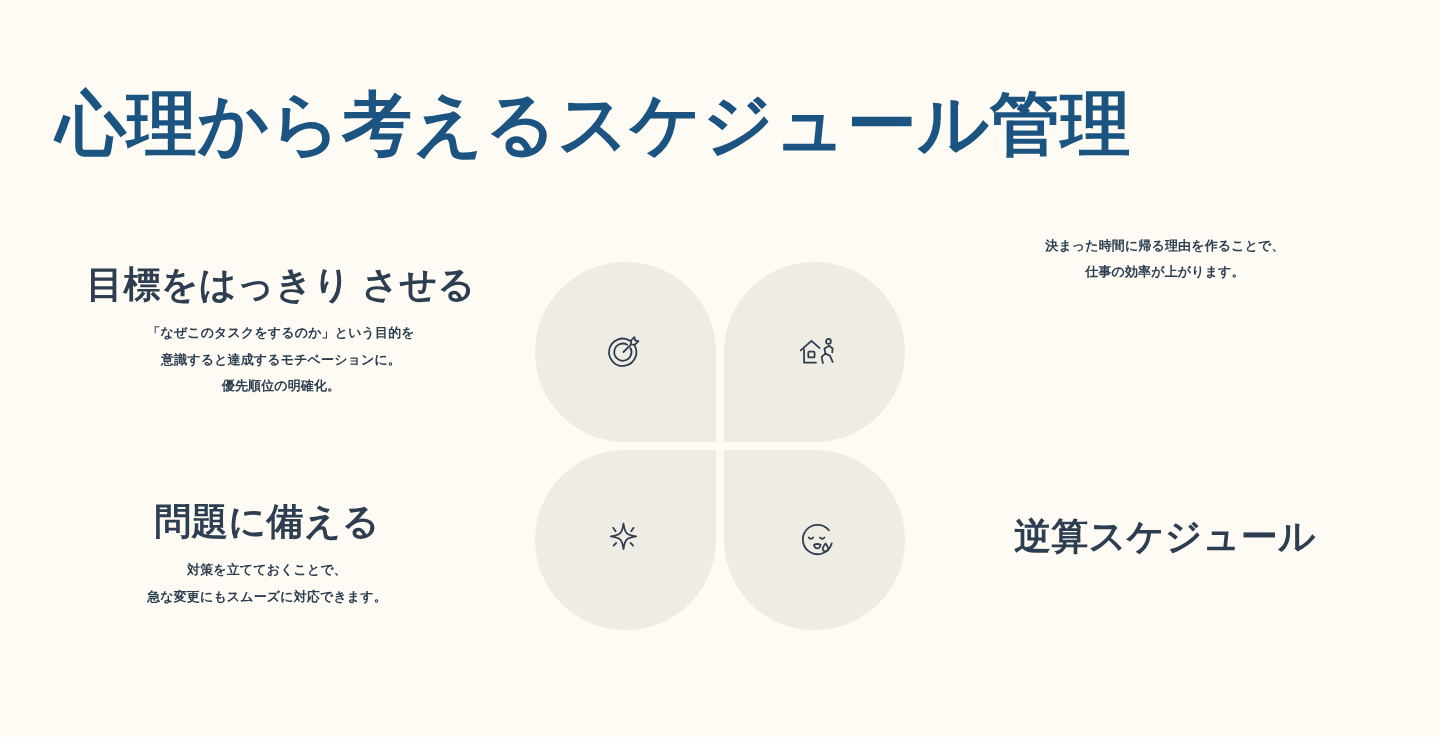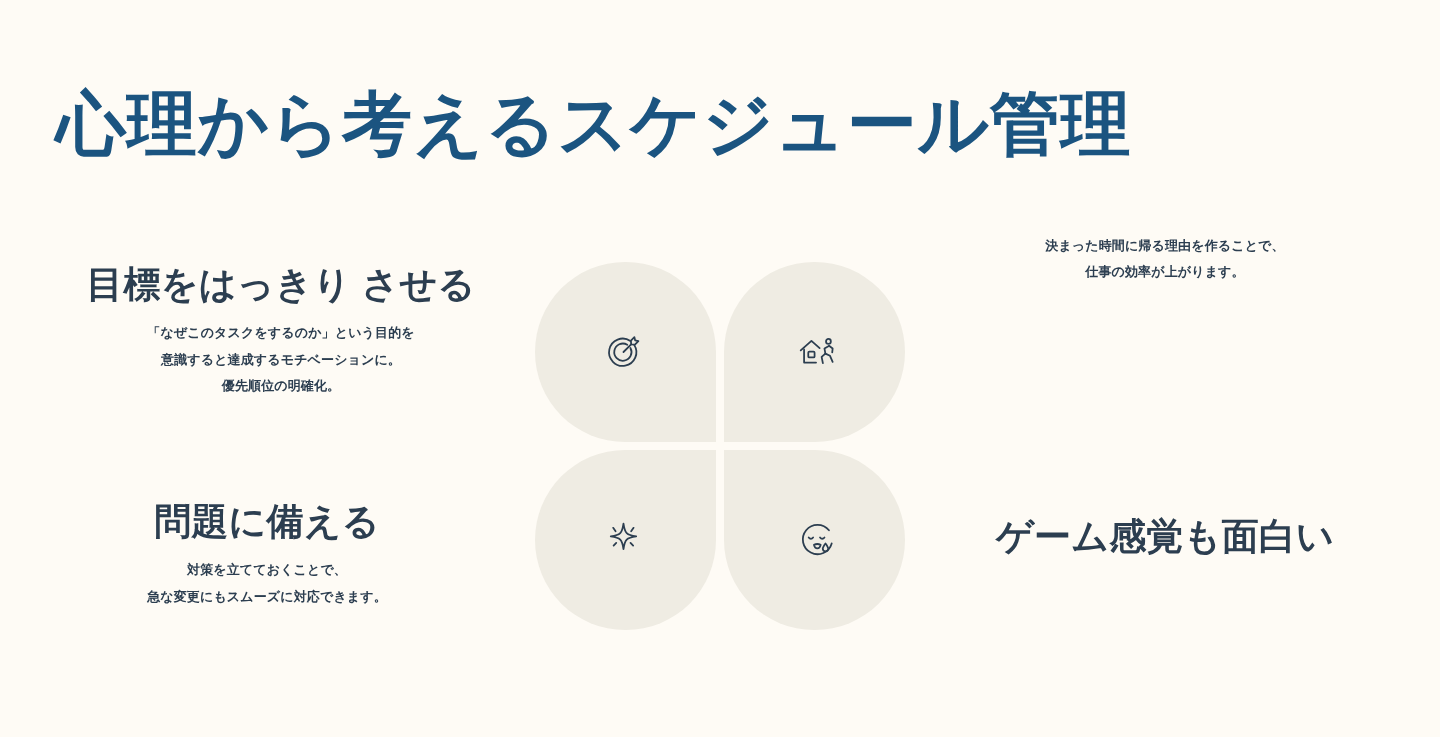--- a/index.html
+++ b/index.html
@@ -146,21 +146,21 @@
 
   <div class="feature" id="feature-private">
     <p class="feature-body">
       <span class="line">決まった時間に帰る理由を作ることで、</span>
       <span class="line">仕事の効率が上がります。</span>
     </p>
   </div>
 
   <div class="feature" id="feature-reverse">
     <h2 class="feature-heading">
-      <span class="line">ゲーム感覚も面白い</span>
+      <span class="line">逆算スケジュール</span>
     </h2>
   </div>
 
   <div class="clover">
 
     <div class="petal petal-tl">
       <span class="petal-icon">
         <svg viewBox="0 0 40 40" fill="none" stroke="currentColor" stroke-width="1.7" stroke-linecap="round" stroke-linejoin="round">
           <path d="M30.2 13.2a13 13 0 1 1-3.6-3.7"></path>
           <path d="M26.6 16.2a8.2 8.2 0 1 1-3.0-3.1"></path>

